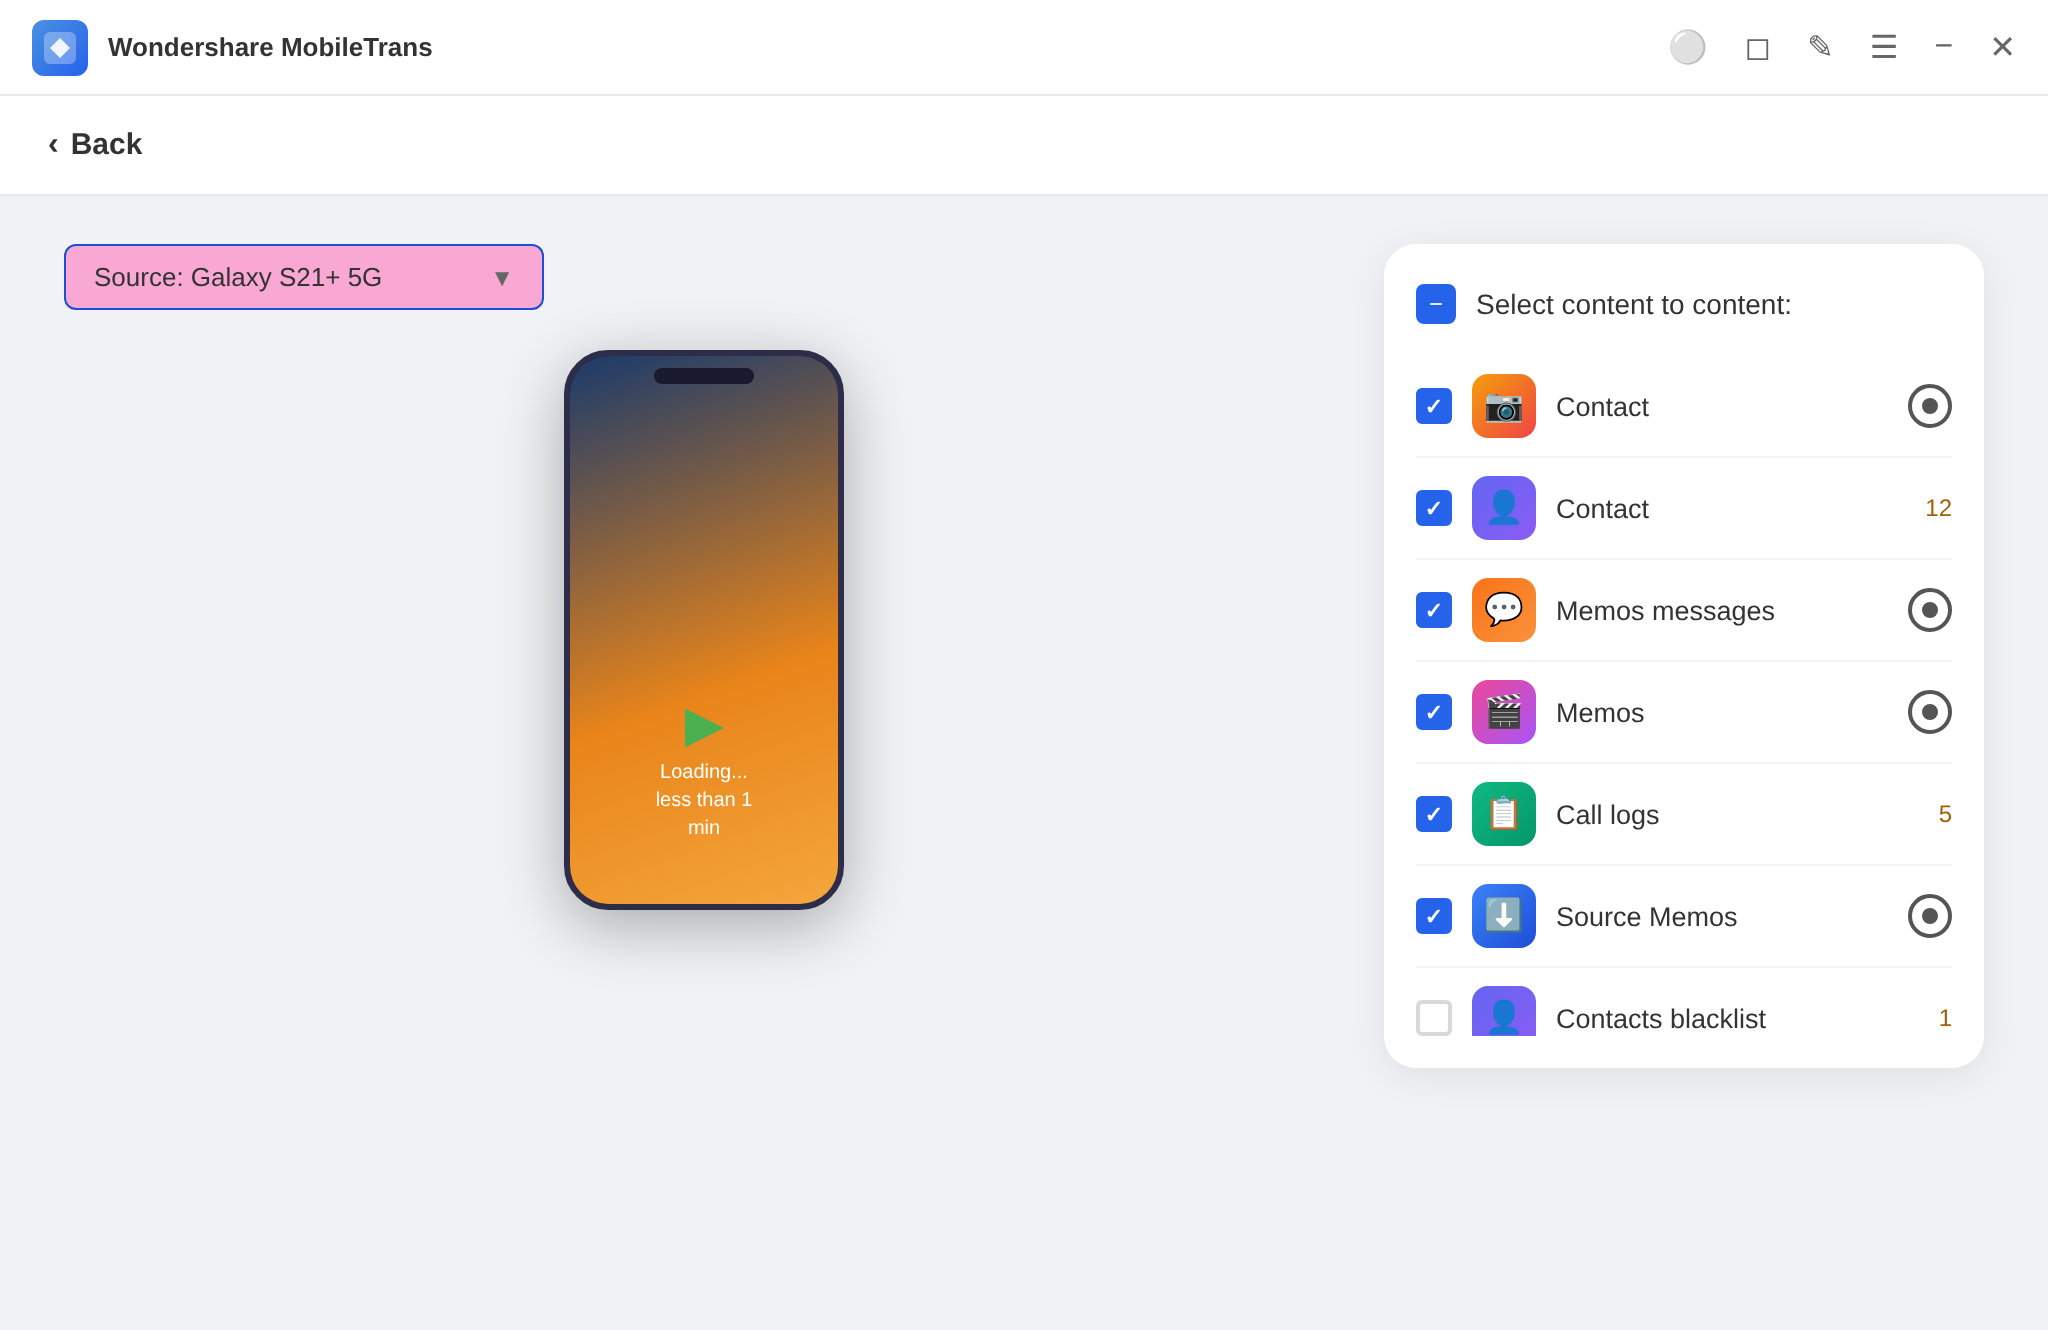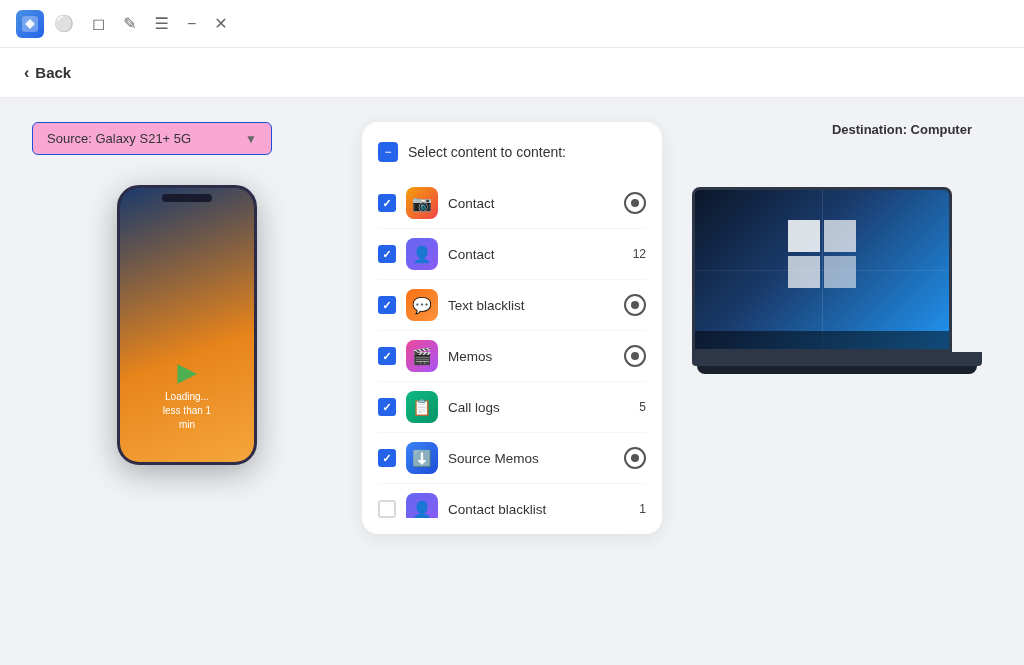--- a/index.html
+++ b/index.html
@@ -109,21 +109,20 @@
       color: #333;
       font-weight: 500;
     }
     .dropdown-arrow {
       color: #666;
       font-size: 12px;
     }
 
     
     .phone-wrapper {
-      margin-top: 10px;
       position: relative;
     }
     .phone-body {
       width: 140px;
       height: 280px;
       background: #1a1a2e;
       border-radius: 22px;
       border: 3px solid #2d2d4a;
       overflow: hidden;
       position: relative;
@@ -283,21 +282,21 @@
     }
 
     .item-label {
       flex: 1;
       font-size: 13.5px;
       color: #333;
     }
 
     .item-badge {
       font-size: 12px;
-      color: #404040;
+      color: #a16207;
       min-width: 20px;
       text-align: right;
     }
 
     
     .camera-badge {
       width: 22px;
       height: 22px;
       border: 2px solid #555;
       border-radius: 50%;
@@ -411,20 +410,21 @@
 </head>
 <body>
 
 <div class="title-bar">
   <div class="title-bar-logo">
     <svg viewBox="0 0 18 18" fill="none">
       <rect x="1" y="1" width="16" height="16" rx="3" fill="white" opacity="0.3"></rect>
       <path d="M4 9 L9 4 L14 9 L9 14 Z" fill="white" opacity="0.9"></path>
     </svg>
   </div>
+  <span class="title-bar-title">Wondershare MobileTrans</span>
   <div class="title-bar-controls">
     <span title="Profile">⚪</span>
     <span title="Window">◻</span>
     <span title="Edit">✎</span>
     <span title="Menu">☰</span>
     <span title="Minimize">−</span>
     <span title="Close">✕</span>
   </div>
 </div>
 
@@ -481,21 +481,21 @@
         <div class="content-item">
           <div class="cb checked"></div>
           <div class="item-icon icon-contacts">👤</div>
           <span class="item-label">Contact</span>
           <span class="item-badge">12</span>
         </div>
 
         <div class="content-item">
           <div class="cb checked"></div>
           <div class="item-icon icon-messages">💬</div>
-          <span class="item-label">Text blacklist</span>
+          <span class="item-label">Memos messages</span>
           <div class="camera-badge">
             <div class="camera-badge-inner"></div>
           </div>
         </div>
 
         <div class="content-item">
           <div class="cb checked"></div>
           <div class="item-icon icon-videos">🎬</div>
           <span class="item-label">Memos</span>
           <div class="camera-badge">
@@ -515,47 +515,23 @@
           <div class="item-icon icon-voice">⬇️</div>
           <span class="item-label">Source Memos</span>
           <div class="camera-badge">
             <div class="camera-badge-inner"></div>
           </div>
         </div>
 
         <div class="content-item">
           <div class="cb unchecked"></div>
           <div class="item-icon icon-blacklist">👤</div>
-          <span class="item-label">Contact blacklist</span>
+          <span class="item-label">Contacts blacklist</span>
           <span class="item-badge">1</span>
         </div>
 
       </div>
     </div>
 
   </div>
 
-  <div class="right-panel">
-    <span class="dest-label">Destination: Computer</span>
-
-    <div class="laptop-wrapper">
-      <div class="laptop-screen">
-        <div class="laptop-camera"></div>
-        <div class="laptop-screen-content">
-
-          <div style="position:absolute;top:30px;left:50%;transform:translateX(-50%);display:grid;grid-template-columns:1fr 1fr;gap:4px;">
-            <div style="width:32px;height:32px;background:rgba(255,255,255,0.85);"></div>
-            <div style="width:32px;height:32px;background:rgba(255,255,255,0.7);"></div>
-            <div style="width:32px;height:32px;background:rgba(255,255,255,0.7);"></div>
-            <div style="width:32px;height:32px;background:rgba(255,255,255,0.55);"></div>
-          </div>
-
-          <div style="position:absolute;top:0;left:50%;width:1px;height:100%;background:rgba(255,255,255,0.1);"></div>
-          <div style="position:absolute;top:50%;left:0;width:100%;height:1px;background:rgba(255,255,255,0.08);"></div>
-        </div>
-        <div class="laptop-taskbar"></div>
-      </div>
-      <div class="laptop-base"></div>
-      <div class="laptop-hinge"></div>
-    </div>
-  </div>
 
 </div>
 
 </body></html>

